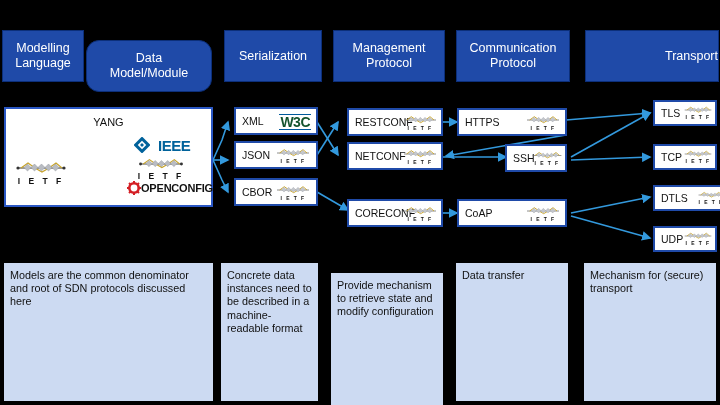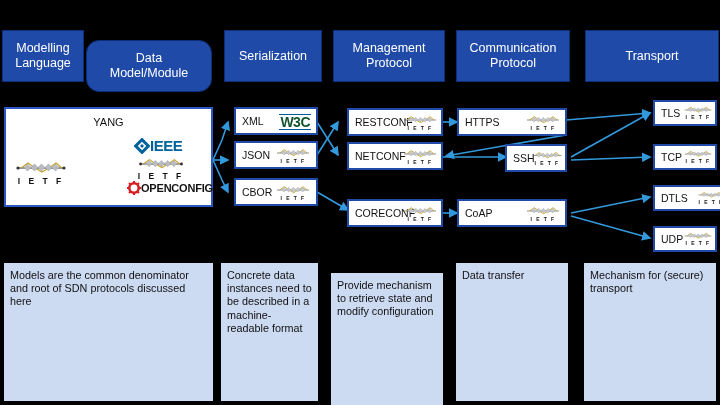--- a/index.html
+++ b/index.html
@@ -30,21 +30,21 @@
   .ietf .txt{font-size:5px;letter-spacing:1.4px;color:#111;font-weight:bold;
         line-height:6px;margin-top:-1px;}
   .ietf.big .txt{font-size:8.5px;letter-spacing:3px;line-height:10px;}
 
   
   .w3c{position:absolute;color:#14532d;font-weight:bold;font-size:14px;
        letter-spacing:-0.5px;border-top:1px solid #005a9c;
        border-bottom:1px solid #005a9c;padding:0 1px;line-height:14px;}
 
   
-  .ieee{position:absolute;display:flex;align-items:center;gap:0;}
+  .ieee{position:absolute;display:flex;align-items:flex-start;gap:8px;}
   .ieee .txt{color:#00629b;font-weight:bold;font-size:15px;letter-spacing:-0.5px;}
 
   
   .oc{position:absolute;display:flex;align-items:center;}
   .oc .txt{font-size:11px;font-weight:bold;color:#111;letter-spacing:-0.2px;}
 
   svg.wires{position:absolute;left:0;top:0;width:720px;height:405px;
        pointer-events:none;}
 </style>
 </head>
@@ -64,21 +64,21 @@
     <span style="white-space:pre-line">Serialization</span>
   </div>
   <div class="hdr" style="left:333px;top:30px;width:110px;height:50px;">
     <span style="white-space:pre-line">Management
 Protocol</span>
   </div>
   <div class="hdr" style="left:456px;top:30px;width:112px;height:50px;">
     <span style="white-space:pre-line">Communication
 Protocol</span>
   </div>
-  <div class="hdr" style="left:585px;top:30px;width:132px;height:50px;">
+  <div class="hdr" style="left:585px;top:30px;width:132px;height:50px;justify-content:flex-end;">
     <span style="white-space:pre-line">Transport</span>
   </div>
 
   <svg class="wires" viewBox="0 0 720 405">
     <defs>
       <marker id="ah" markerWidth="6" markerHeight="6" refX="5" refY="3" orient="auto">
         <path d="M0,0 L6,3 L0,6 z" fill="#3399dd"></path>
       </marker>
     </defs>
     <g stroke="#3399dd" stroke-width="1.6" fill="none" marker-end="url(#ah)">

